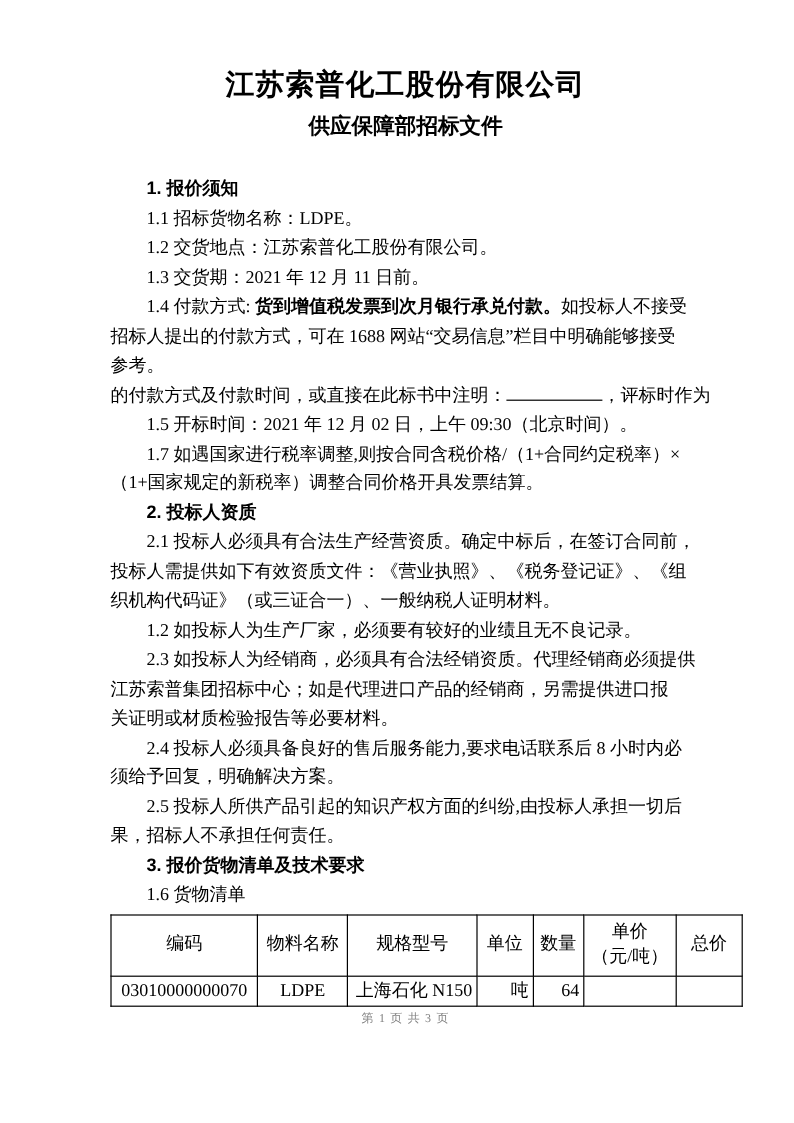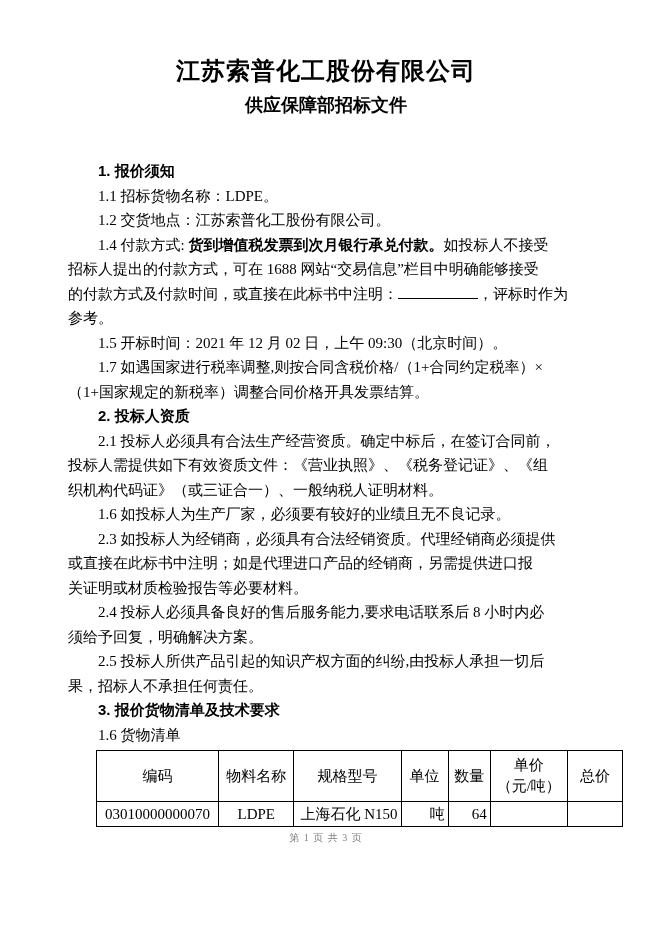--- a/index.html
+++ b/index.html
@@ -8,41 +8,41 @@
     height: 936px;
     background: #ffffff;
     color: #000000;
     font-family: "Liberation Serif", serif;
     overflow: hidden;
   }
   .page {
     box-sizing: border-box;
     width: 650px;
     height: 936px;
-    padding: 56px 66px 0 68px;
+    padding: 56px 66px 0 92px;
   }
   .doc-title {
     margin: 0;
     font-family: "Liberation Sans", sans-serif;
     font-weight: 700;
     font-size: 24px;
     line-height: 30px;
     text-align: center;
     letter-spacing: 1px;
   }
   .doc-subtitle {
     margin: 8px 0 0 0;
     font-family: Liberation Sans, sans-serif;
     font-weight: 700;
     font-size: 18px;
     line-height: 22px;
     text-align: center;
   }
   .content {
-    margin-top: 43px;
+    margin-top: 30px;
     font-size: 15px;
   }
   .line {
     height: 24.5px;
     line-height: 24.5px;
     white-space: nowrap;
   }
   .line.indent { padding-left: 30px; }
   .line.heading {
     font-weight: 700;
@@ -55,21 +55,20 @@
     height: 1em;
     border-bottom: 1px solid #000;
     vertical-align: baseline;
   }
   table.goods {
     margin-top: 3px;
     border-collapse: collapse;
     table-layout: fixed;
     width: 527px;
     font-size: 15px;
-    margin-left: 28px;
   }
   table.goods th, table.goods td {
     border: 1px solid #000;
     padding: 0 3px;
     overflow: hidden;
     font-weight: normal;
   }
   table.goods thead th {
     height: 50px;
     text-align: center;
@@ -98,34 +97,35 @@
 <div class="page">
 
   <h1 class="doc-title">江苏索普化工股份有限公司</h1>
 
   <h2 class="doc-subtitle">供应保障部招标文件</h2>
 
   <div class="content" id="content-lines">
       <div class="line indent heading"><span>1. 报价须知</span></div>
       <div class="line indent"><span>1.1 招标货物名称：LDPE。</span></div>
       <div class="line indent"><span>1.2 交货地点：江苏索普化工股份有限公司。</span></div>
+      <div class="line indent"><span>1.3 交货期：2021 年 12 月 11 日前。</span></div>
       <div class="line indent"><span>1.4 付款方式: </span><span class="seg-bold">货到增值税发票到次月银行承兑付款。</span><span>如投标人不接受</span></div>
       <div class="line"><span>招标人提出的付款方式，可在 1688 网站“交易信息”栏目中明确能够接受</span></div>
+      <div class="line"><span>参考。</span></div>
       <div class="line"><span>的付款方式及付款时间，或直接在此标书中注明：</span><span class="blank-line"></span><span>，评标时作为</span></div>
-      <div class="line"><span>参考。</span></div>
       <div class="line indent"><span>1.5 开标时间：2021 年 12 月 02 日，上午 09:30（北京时间）。</span></div>
       <div class="line indent"><span>1.7 如遇国家进行税率调整,则按合同含税价格/（1+合同约定税率）×</span></div>
       <div class="line"><span>（1+国家规定的新税率）调整合同价格开具发票结算。</span></div>
       <div class="line indent heading"><span>2. 投标人资质</span></div>
       <div class="line indent"><span>2.1 投标人必须具有合法生产经营资质。确定中标后，在签订合同前，</span></div>
       <div class="line"><span>投标人需提供如下有效资质文件：《营业执照》、《税务登记证》、《组</span></div>
       <div class="line"><span>织机构代码证》（或三证合一）、一般纳税人证明材料。</span></div>
-      <div class="line indent"><span>1.6 如投标人为生产厂家，必须要有较好的业绩且无不良记录。</span></div>
+      <div class="line indent"><span>1.2 如投标人为生产厂家，必须要有较好的业绩且无不良记录。</span></div>
       <div class="line indent"><span>2.3 如投标人为经销商，必须具有合法经销资质。代理经销商必须提供</span></div>
-      <div class="line"><span>或直接在此标书中注明；如是代理进口产品的经销商，另需提供进口报</span></div>
+      <div class="line"><span>江苏索普集团招标中心；如是代理进口产品的经销商，另需提供进口报</span></div>
       <div class="line"><span>关证明或材质检验报告等必要材料。</span></div>
       <div class="line indent"><span>2.4 投标人必须具备良好的售后服务能力,要求电话联系后 8 小时内必</span></div>
       <div class="line"><span>须给予回复，明确解决方案。</span></div>
       <div class="line indent"><span>2.5 投标人所供产品引起的知识产权方面的纠纷,由投标人承担一切后</span></div>
       <div class="line"><span>果，招标人不承担任何责任。</span></div>
       <div class="line indent heading"><span>3. 报价货物清单及技术要求</span></div>
       <div class="line indent"><span>1.6 货物清单</span></div>
     </div>
 
   <table class="goods">

